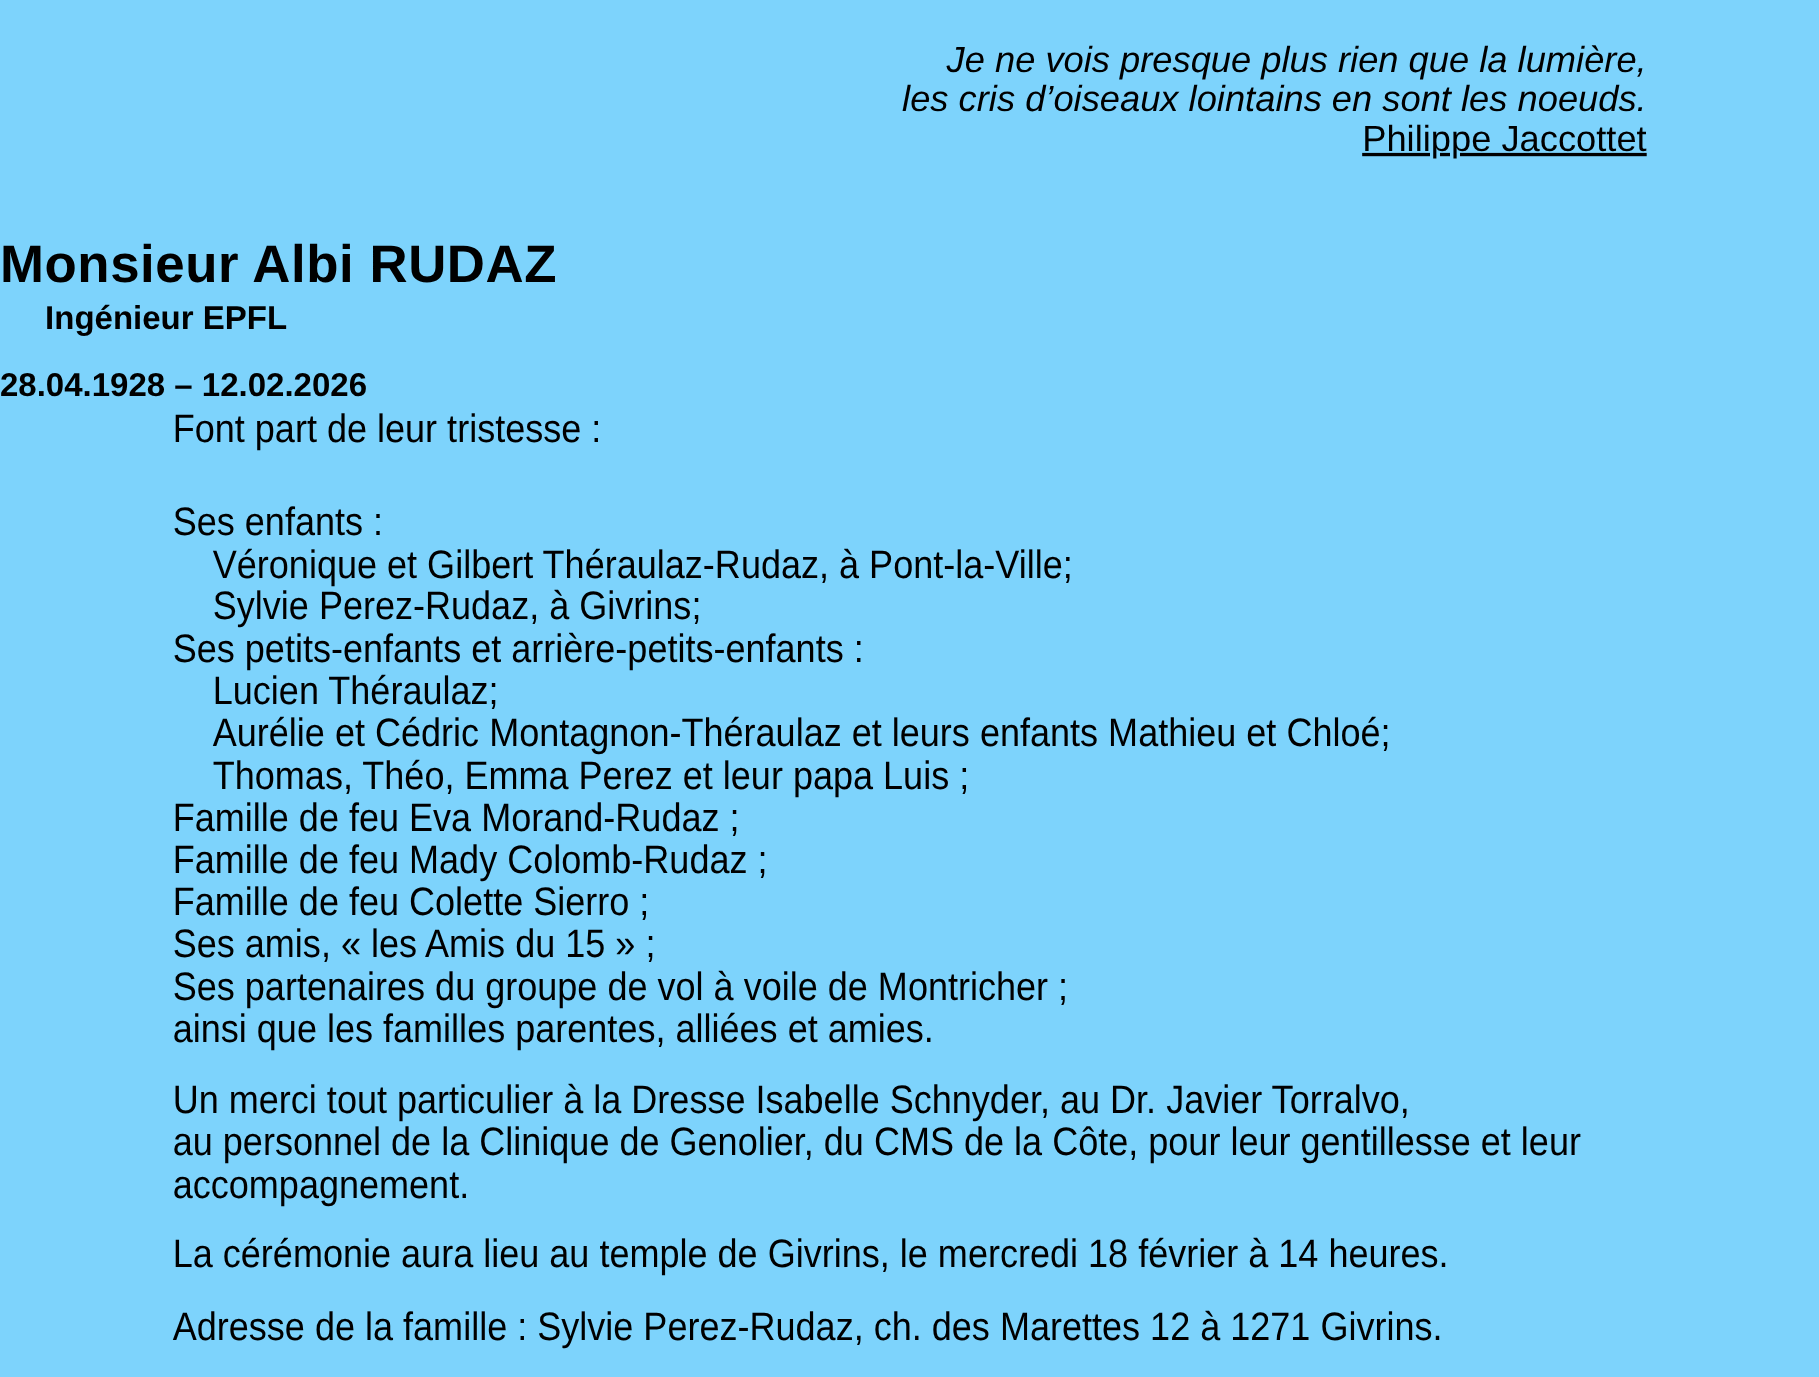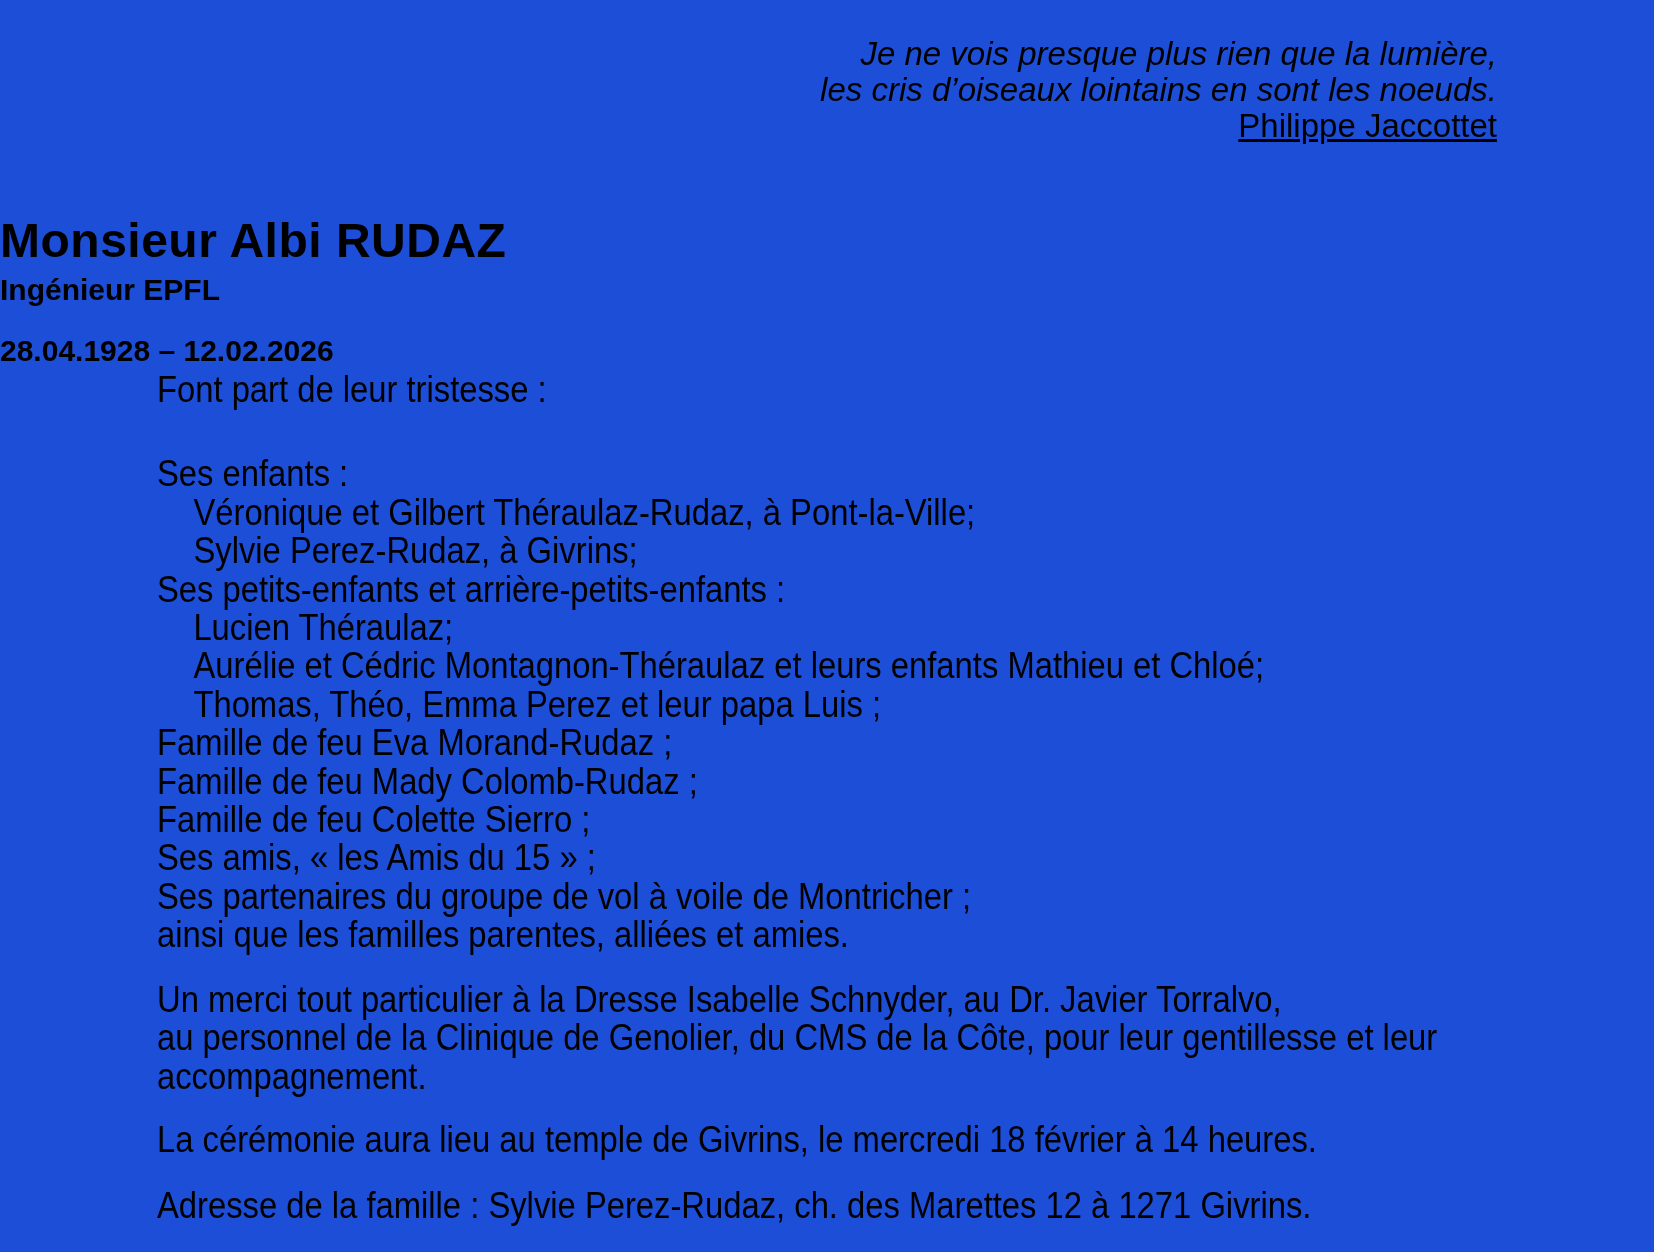--- a/index.html
+++ b/index.html
@@ -11,21 +11,21 @@
     width: 1654px;
     height: 1252px;
     position: relative;
     overflow: hidden;
     font-family: "Liberation Sans", "DejaVu Sans", sans-serif;
     color: #000000;
   }
   .page {
     position: absolute;
     inset: 0;
-    background: #1d4ed8;
+    background: #7dd3fc;
   }
 
   
   .quote-block {
     position: absolute;
     top: 36px;
     right: 157px;
     text-align: right;
     font-size: 33px;
     line-height: 36px;
@@ -51,20 +51,21 @@
     font-size: 48px;
     line-height: 48px;
     font-weight: bold;
     letter-spacing: 0.5px;
   }
   .deceased-title {
     margin-top: 6px;
     font-size: 30px;
     line-height: 38px;
     font-weight: bold;
+    padding-left: 41px;
   }
   .deceased-dates {
     font-size: 30px;
     line-height: 38px;
     font-weight: bold;
     margin-top: 23px;
   }
 
   
   .body-block {

